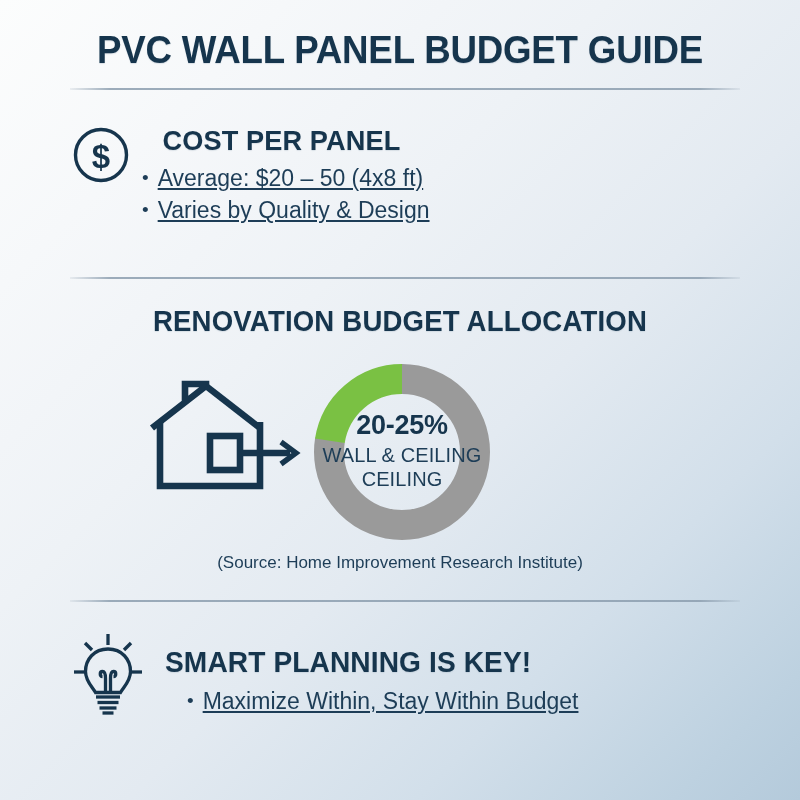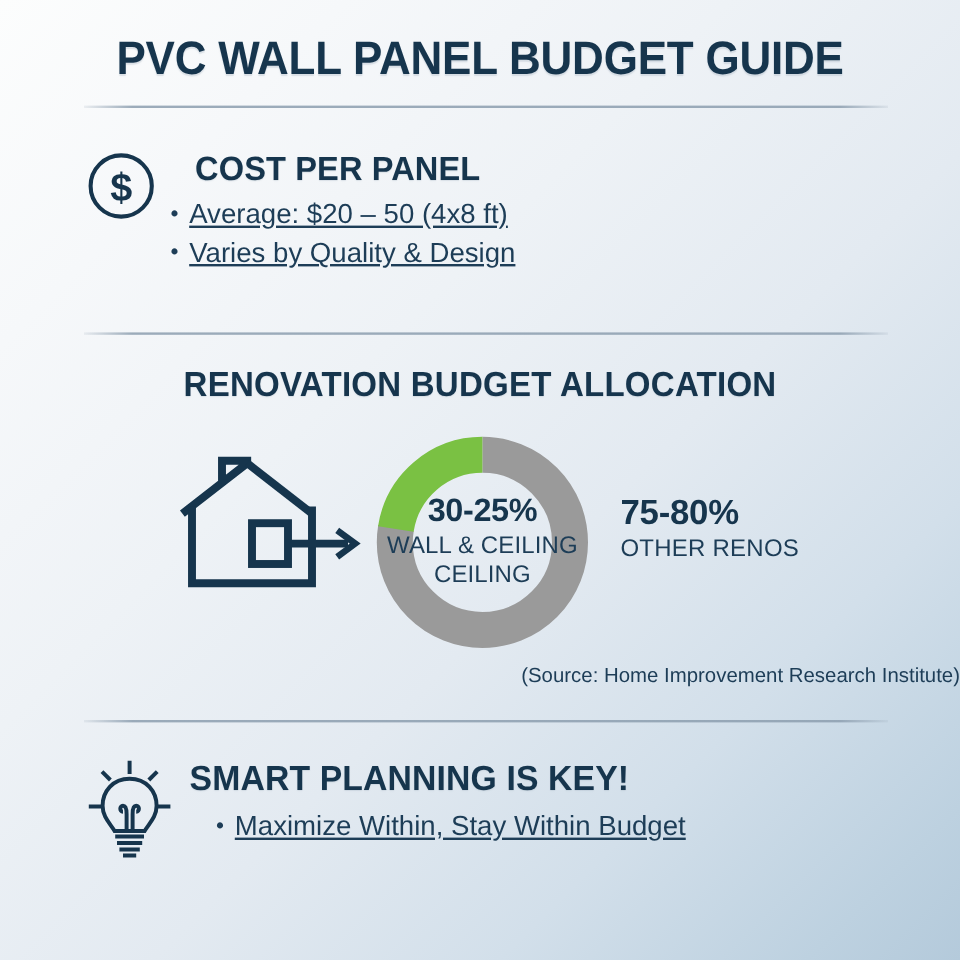--- a/index.html
+++ b/index.html
@@ -188,33 +188,33 @@
     margin-top: 3px;
     font-family: "Liberation Sans Narrow", "Liberation Sans", sans-serif;
     letter-spacing: 0.2px;
   }
 
   .source {
     position: absolute;
     top: 553px;
     left: 0;
     width: 800px;
-    text-align: right;
+    text-align: center;
     font-size: 17px;
     color: #1d3d57;
   }
 
   
   .sec-smart {
     position: absolute;
     top: 628px;
     left: 72px;
     width: 660px;
   }
-  .smart-row { display: flex; align-items: flex-start; }
+  .smart-row { display: flex; align-items: flex-end; gap: 7px; }
   .bulb-icon {
     width: 72px;
     height: 88px;
     flex: 0 0 72px;
     margin-right: 14px;
     margin-top: 2px;
   }
   .smart-text { padding-top: 6px; }
   .smart-head {
     font-size: 29px;
@@ -283,30 +283,26 @@
 
   <div class="donut-wrap">
     <svg class="donut-svg" viewBox="0 0 180 180" width="180" height="180" aria-hidden="true">
 
       <circle cx="90" cy="90" r="73" fill="none" stroke="#9a9a9a" stroke-width="30" stroke-dasharray="355.47 103.20" stroke-dashoffset="0" transform="rotate(-90 90 90)"></circle>
 
       <circle cx="90" cy="90" r="73" fill="none" stroke="#7ac143" stroke-width="30" stroke-dasharray="103.20 355.47" stroke-dashoffset="0" transform="rotate(-90 90 90) scale(1,-1) translate(0,-180)"></circle>
       <circle cx="90" cy="90" r="58" fill="none" stroke="rgba(255,255,255,0.0)" stroke-width="0"></circle>
     </svg>
     <div class="donut-center">
-      <div class="donut-pct">30-25%</div>
+      <div class="donut-pct">20-25%</div>
       <div class="donut-lbl">WALL &amp; CEILING</div>
       <div class="donut-lbl">CEILING</div>
     </div>
   </div>
 
-  <div class="other-block">
-    <div class="other-pct">75-80%</div>
-    <div class="other-lbl">OTHER RENOS</div>
-  </div>
 
   <div class="source">(Source: Home Improvement Research Institute)</div>
 
   <div class="divider d3"></div>
 
   <div class="sec-smart">
     <div class="smart-row">
       <span class="bulb-icon">
         <svg viewBox="0 0 72 88" width="72" height="88" aria-hidden="true">
           <g fill="none" stroke="#16354d" stroke-width="3.3" stroke-linecap="butt">

